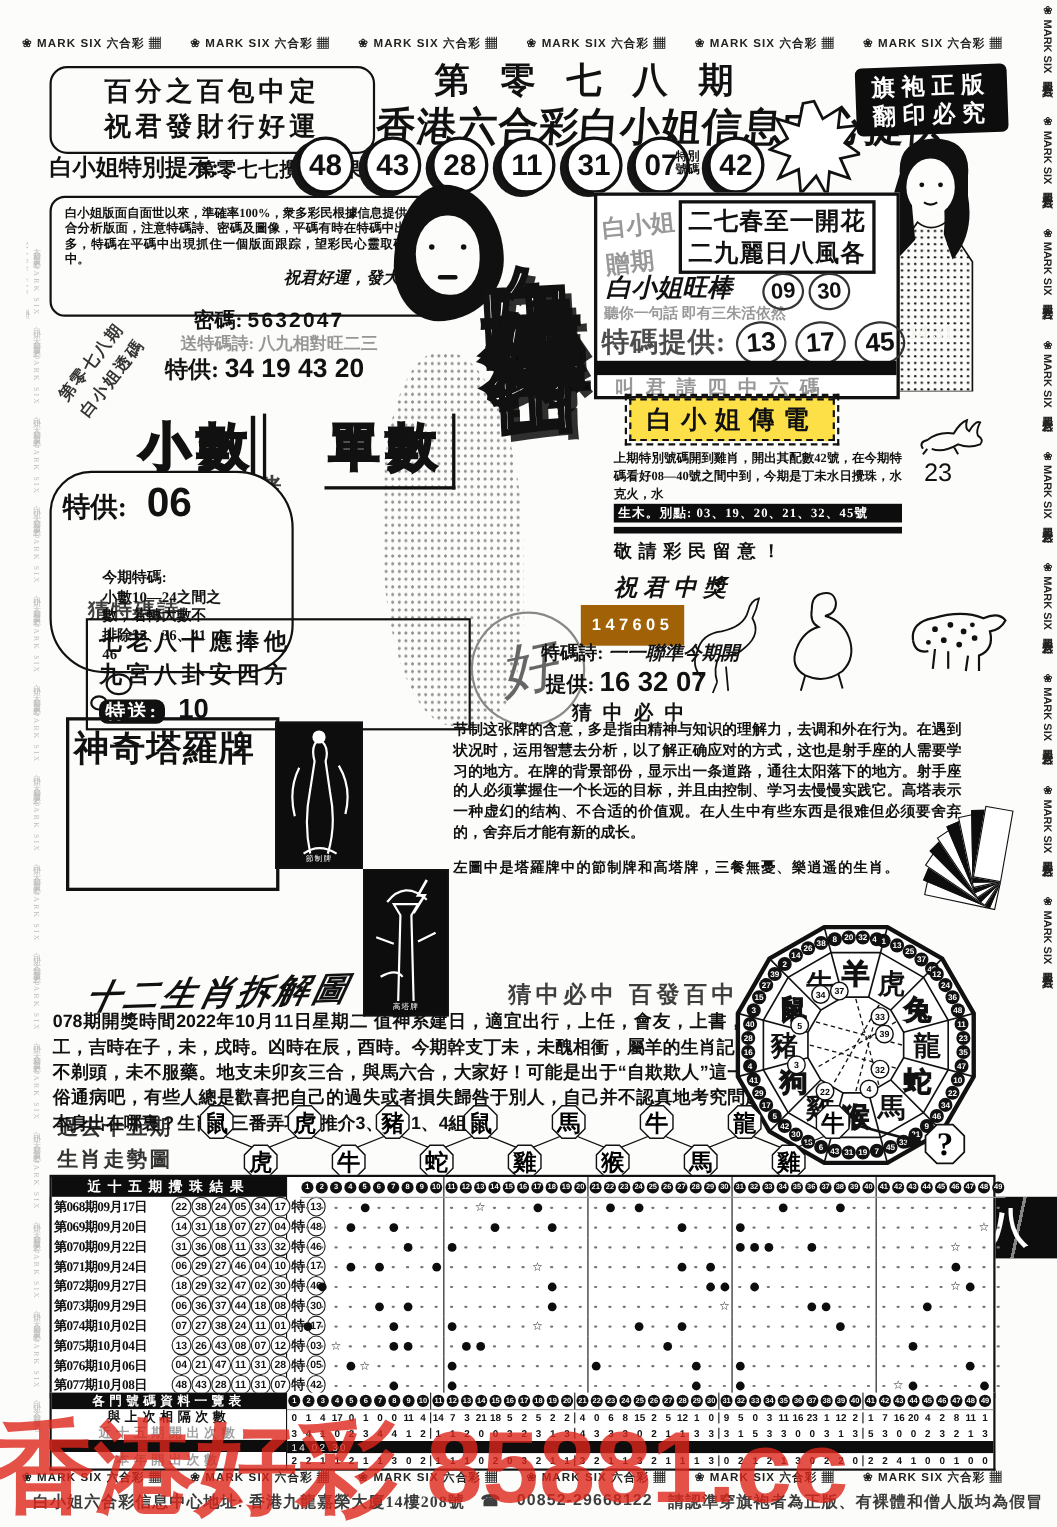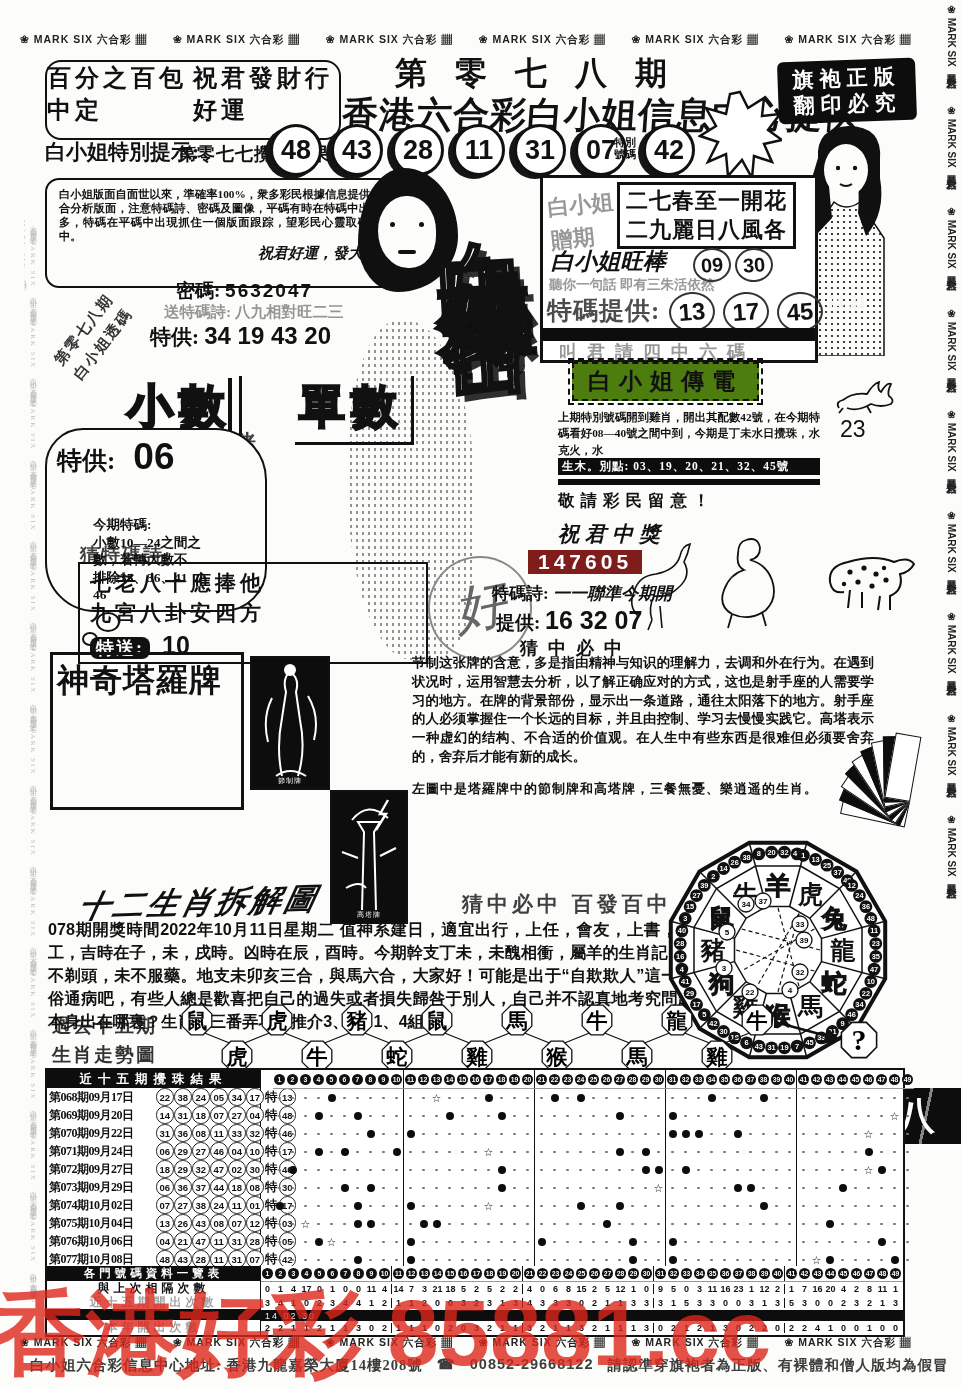--- a/index.html
+++ b/index.html
@@ -8,22 +8,22 @@
   .abs{position:absolute;}
   .nowrap{white-space:nowrap;}
   
   .strip{display:flex;gap:26px;align-items:center;overflow:hidden;font-family:"Liberation Sans",sans-serif;
          font-size:10.5px;font-weight:bold;color:#222;letter-spacing:1px;white-space:nowrap;}
   .strip .seg{flex:0 0 auto;}
   .vstrip{writing-mode:vertical-rl;display:flex;gap:22px;overflow:hidden;font-family:"Liberation Sans",sans-serif;
           font-size:10px;font-weight:bold;color:#222;}
   .faintstrip{writing-mode:vertical-rl;font-size:7px;color:#555;opacity:.38;overflow:hidden;letter-spacing:2px;}
   
-  .slogan-box{border:2.5px solid #111;border-radius:16px;display:flex;flex-direction:row;justify-content:center;
-              font-size:24px;font-weight:bold;letter-spacing:4px;line-height:1.35;}
+  .slogan-box{border:2.5px solid #111;border-radius:16px;display:flex;flex-direction:column;justify-content:center;
+              align-items:center;font-size:24px;font-weight:bold;letter-spacing:4px;line-height:1.35;}
   .issue-title{font-size:32px;font-weight:bold;letter-spacing:28px;}
   .main-title{font-size:36px;font-weight:900;transform:skewX(-4deg);letter-spacing:1px;}
   .tips-label{font-size:21px;font-weight:bold;}
   .result-label{font-size:18px;font-weight:bold;letter-spacing:1px;}
   .big-circ{width:46px;height:46px;border:3px solid #111;border-radius:50%;display:flex;align-items:center;
             justify-content:center;font-size:27px;font-weight:bold;box-shadow:-5px 3px 0 0 #151515;background:#fff;
             font-family:"Liberation Sans",sans-serif;flex:0 0 auto;}
   .special-label{font-size:11px;font-weight:bold;width:26px;line-height:1.1;text-align:center;}
   .stamp{background:#0d0d0d;color:#fff;display:flex;flex-direction:column;align-items:center;justify-content:center;
          font-size:21px;font-weight:bold;letter-spacing:6px;line-height:1.25;transform:rotate(-2deg);border-radius:6px;}
@@ -43,30 +43,30 @@
   
   .gift-box{border:3px solid #111;background:#fff;}
   .gift-poem{border:3px solid #111;padding:2px 6px;font-family:"Liberation Sans",sans-serif;font-size:22px;
              font-weight:900;line-height:1.3;letter-spacing:1px;}
   .dash-circ{display:inline-flex;width:34px;height:30px;border:2px solid #333;border-radius:50%;align-items:center;
              justify-content:center;font-size:20px;font-weight:bold;font-family:"Liberation Sans",sans-serif;margin:0 2px;transform:rotate(-4deg);}
   .brush{font-style:italic;font-weight:bold;}
   .degraded{color:#444;opacity:.55;}
   
   .cd-title{border:2px dashed #111;outline:2px dashed #111;outline-offset:2px;padding:2px 14px;font-size:23px;
-            font-weight:bold;letter-spacing:8px;background:#4d7c0f;}
+            font-weight:bold;letter-spacing:8px;background:#fde047;}
   .cd-body{font-size:11.3px;font-weight:bold;line-height:1.45;text-align:justify;}
   .cd-high{background:#0d0d0d;color:#fff;font-size:11.5px;font-weight:bold;padding:1px 4px;letter-spacing:1px;}
   .blackbar{background:#0d0d0d;}
   
   .poem-box{border:2px solid #111;padding:4px 10px;}
   .poem-line{font-size:21px;font-weight:bold;letter-spacing:4px;line-height:1.45;}
   .tesong-badge{background:#111;color:#fff;border-radius:8px;padding:1px 6px;font-size:18px;font-weight:900;letter-spacing:2px;}
-  .code-box{background:#7f1d1d;color:#fff;font-family:"Liberation Sans",sans-serif;font-size:21px;font-weight:bold;
-            letter-spacing:4px;padding:0 10px;}
+  .code-box{background:#a16207;color:#fff;font-family:"Liberation Sans",sans-serif;font-size:15px;font-weight:bold;
+            letter-spacing:4px;padding:10px 10px;}
   .stamp-circ{border:2.5px solid #888;border-radius:50%;color:#666;display:flex;align-items:center;justify-content:center;
               font-size:52px;font-style:italic;transform:rotate(-12deg);background:transparent;}
   
   .tarot-label-box{border:3px solid #111;}
   .tarot-title{font-size:32px;font-weight:900;font-family:"Liberation Sans",sans-serif;letter-spacing:1px;}
   .tarot-card{background:#0d0d0d;border:2px solid #111;position:relative;}
   .tarot-card svg{position:absolute;inset:0;}
   .tarot-cap{position:absolute;bottom:2px;left:0;right:0;text-align:center;color:#fff;font-size:7px;letter-spacing:1px;}
   .tarot-body{font-size:13.4px;line-height:1.4;text-align:justify;font-weight:bold;}
   .tarot-caption{font-size:13px;font-weight:bold;letter-spacing:1px;}
@@ -316,21 +316,21 @@
   <div class="abs nowrap" style="left:492px;top:582px;font-size:17px;font-weight:900;">
     <span>特碼詩:</span>
     <span class="brush">一一聯準今期開</span>
   </div>
   <div class="abs nowrap" style="left:496px;top:606px;font-size:19px;font-weight:900;">
     <span>提供:</span>
     <span style="font-size:25px;font-family:'Liberation Sans',sans-serif;">16 32 07</span>
   </div>
   <div class="abs nowrap" style="left:520px;top:636px;font-size:18px;font-weight:900;letter-spacing:10px;">猜中必中</div>
 
-  <div class="abs tarot-label-box" style="left:50px;top:652px;width:188px;height:152px;">
+  <div class="abs tarot-label-box" style="left:60px;top:652px;width:188px;height:152px;">
     <div class="tarot-title" style="margin:4px 4px;">神奇塔羅牌</div>
   </div>
   <div class="abs tarot-card" style="left:250px;top:656px;width:76px;height:130px;">
     <svg viewBox="0 0 76 130">
         <path d="M38 14 Q30 20 34 34 L30 60 Q24 90 30 118 M38 14 Q48 20 44 34 L48 62 Q54 92 46 118 M20 40 Q10 60 16 84 M56 38 Q68 58 62 82 M24 118 Q38 108 54 118" stroke="#fff" stroke-width="2" fill="none"></path>
         <circle cx="38" cy="12" r="6" fill="#fff"></circle>
       </svg>
     <div class="tarot-cap">節制牌</div>
   </div>
   <div class="abs tarot-body" style="left:412px;top:654px;width:462px;height:122px;">节制这张牌的含意，多是指由精神与知识的理解力，去调和外在行为。在遇到状况时，运用智慧去分析，以了解正确应对的方式，这也是射手座的人需要学习的地方。在牌的背景部份，显示出一条道路，通往太阳落下的地方。射手座的人必须掌握住一个长远的目标，并且由控制、学习去慢慢实践它。高塔表示一种虚幻的结构、不合适的价值观。在人生中有些东西是很难但必须要舍弃的，舍弃后才能有新的成长。</div>

